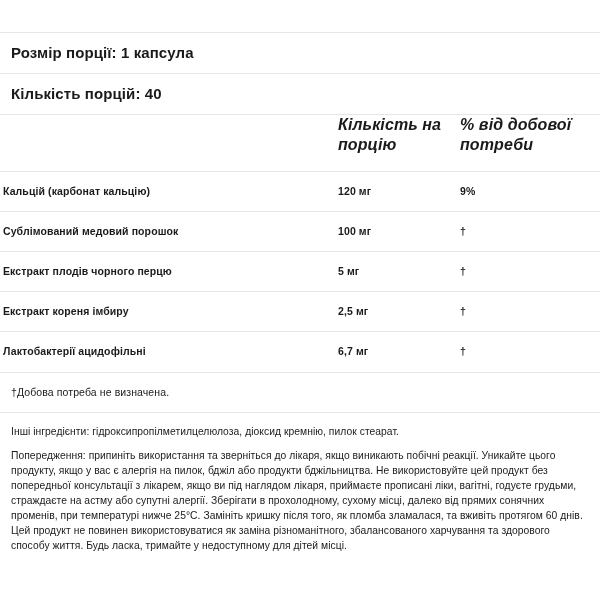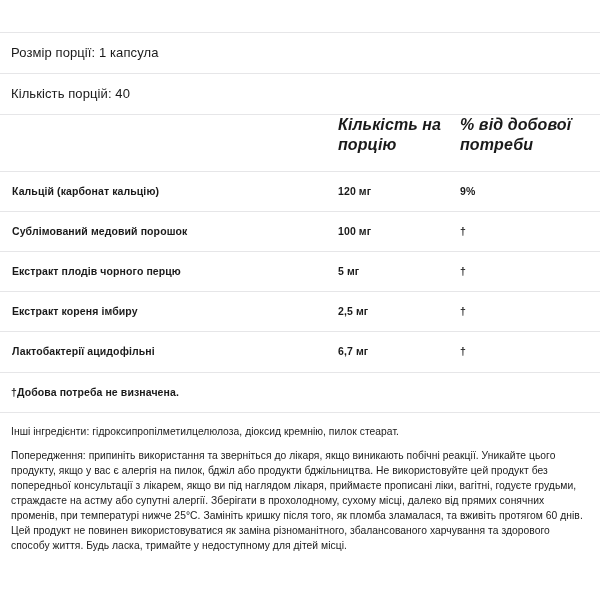--- a/index.html
+++ b/index.html
@@ -32,22 +32,22 @@
 
   
   .serving-row {
     height: 40px;
     display: flex;
     align-items: center;
     padding-left: 11px;
     box-sizing: border-box;
   }
   .serving-row .txt {
-    font-size: 13px;
-    font-weight: normal;
+    font-size: 15px;
+    font-weight: bold;
     letter-spacing: 0.1px;
     line-height: 1.2;
     white-space: nowrap;
   }
 
   .spacer-top { height: 32px; }
 
   
   .sf-table {
     width: 100%;
@@ -81,39 +81,39 @@
 
   .sf-row td {
     height: 40px;
     border-top: 1px solid #e6e6e8;
     font-size: 10.5px;
     font-weight: bold;
     letter-spacing: 0.1px;
     line-height: 1.2;
     box-sizing: border-box;
   }
-  .sf-row td.col-name { padding-left: 12px; }
+  .sf-row td.col-name { padding-left: 3px; }
 
   .dagger {
     font-weight: bold;
     font-size: 11px;
   }
 
   
   .footnote-row {
     height: 40px;
     display: flex;
     align-items: center;
     padding-left: 11px;
     border-top: 1px solid #e6e6e8;
     box-sizing: border-box;
   }
   .footnote-row .txt {
     font-size: 10.5px;
-    font-weight: bold;
+    font-weight: normal;
     letter-spacing: 0.1px;
   }
 
   
   .notes {
     border-top: 1px solid #e6e6e8;
     padding: 12px 11px 0 11px;
     box-sizing: border-box;
   }
   .notes p {

